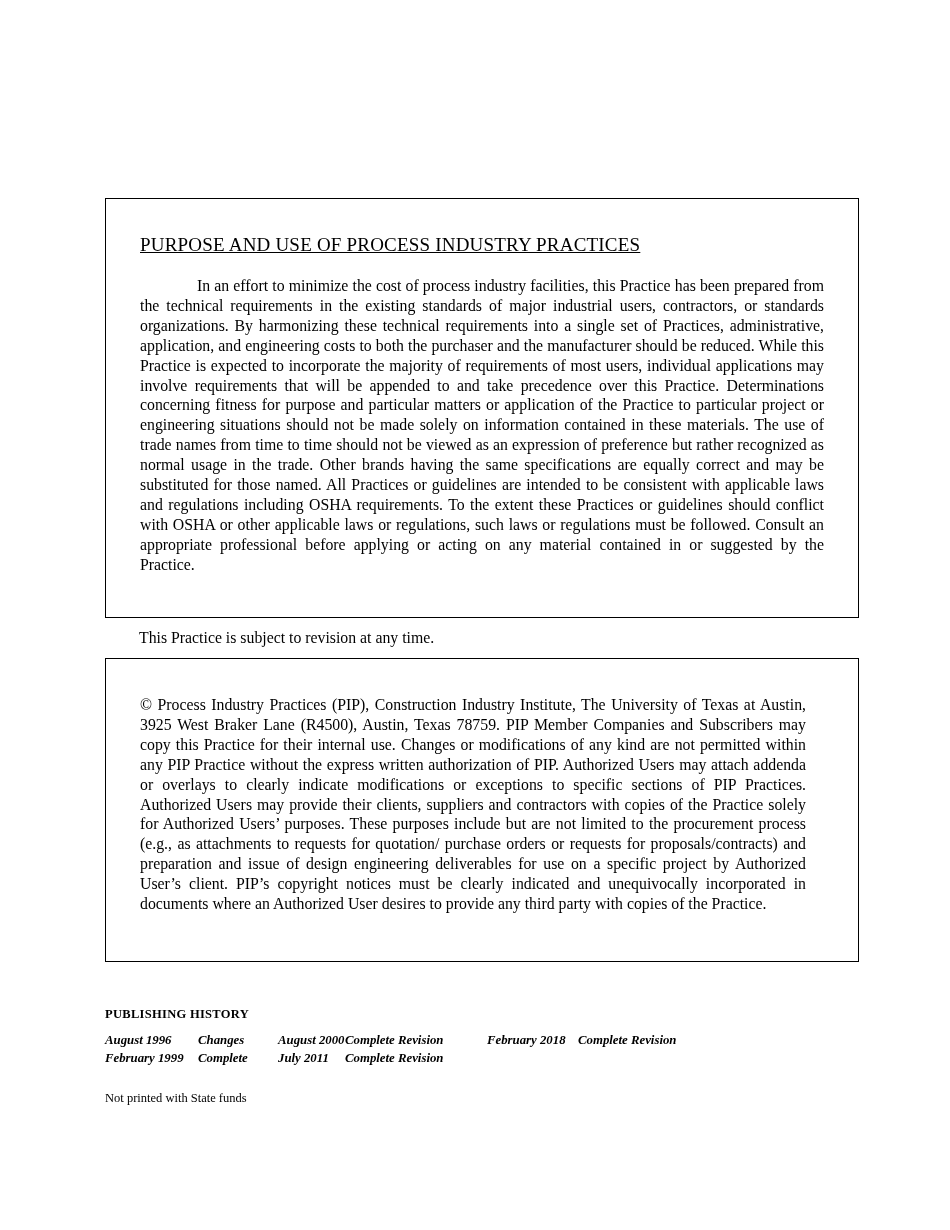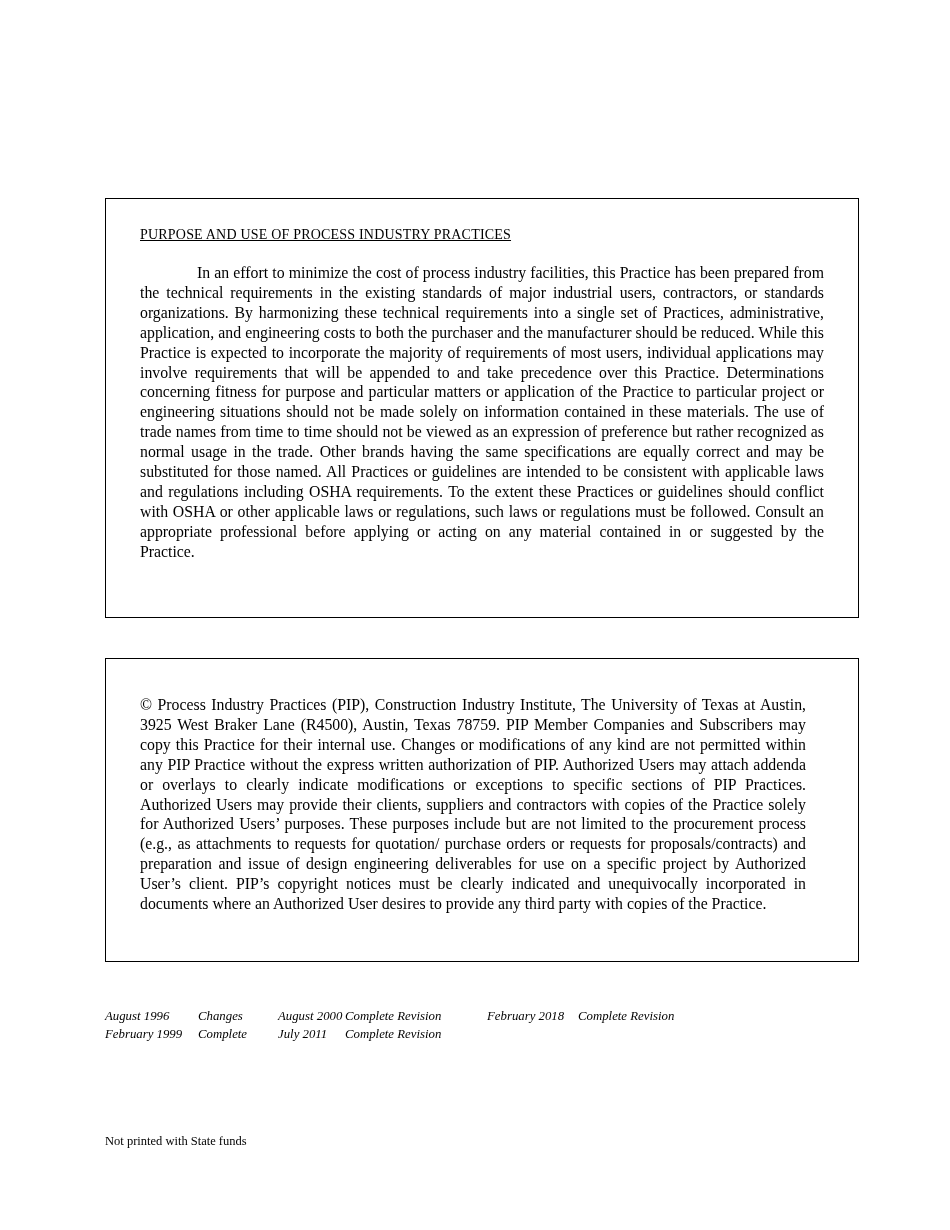--- a/index.html
+++ b/index.html
@@ -22,25 +22,25 @@
     background: #ffffff;
   }
   #purpose-box {
     left: 105px;
     top: 198px;
     width: 754px;
     height: 420px;
     padding: 28px 34px 0 34px;
   }
   .purpose-heading {
-    font-size: 14px;
+    font-size: 19px;
     font-weight: normal;
     text-decoration: underline;
     letter-spacing: 0.2px;
-    margin: 0 0 20px 0;
+    margin: 7px 0 20px 0;
   }
   .body-par {
     font-size: 15.8px;
     line-height: 19.9px;
     text-align: justify;
     margin: 0;
   }
   .indent-first {
     text-indent: 57px;
     margin-top: 18px;
@@ -69,47 +69,50 @@
     font-weight: bold;
     letter-spacing: 0.3px;
     margin: 0 0 9px 0;
   }
   .ph-row {
     display: grid;
     grid-template-columns: 93px 80px 67px 142px 91px auto;
     font-size: 12.8px;
     font-style: italic;
     line-height: 18px;
+    font-weight: bold;
   }
   .ph-cell {
     white-space: nowrap;
   }
   #footer-note {
     position: absolute;
     left: 105px;
-    top: 1134px;
+    top: 1091px;
     font-size: 12.5px;
   }
 </style>
 </head>
 <body>
 
 <div class="page">
 
   <div class="bordered-box" id="purpose-box">
     <div class="purpose-heading">PURPOSE AND USE OF PROCESS INDUSTRY PRACTICES</div>
     <p class="body-par indent-first">In an effort to minimize the cost of process industry facilities, this Practice has been prepared from the technical requirements in the existing standards of major industrial users, contractors, or standards organizations. By harmonizing these technical requirements into a single set of Practices, administrative, application, and engineering costs to both the purchaser and the manufacturer should be reduced. While this Practice is expected to incorporate the majority of requirements of most users, individual applications may involve requirements that will be appended to and take precedence over this Practice. Determinations concerning fitness for purpose and particular matters or application of the Practice to particular project or engineering situations should not be made solely on information contained in these materials. The use of trade names from time to time should not be viewed as an expression of preference but rather recognized as normal usage in the trade. Other brands having the same specifications are equally correct and may be substituted for those named. All Practices or guidelines are intended to be consistent with applicable laws and regulations including OSHA requirements. To the extent these Practices or guidelines should conflict with OSHA or other applicable laws or regulations, such laws or regulations must be followed. Consult an appropriate professional before applying or acting on any material contained in or suggested by the Practice.</p>
   </div>
 
+  <div id="revision-note">This Practice is subject to revision at any time.</div>
 
   <div class="bordered-box" id="copyright-box">
     <p class="body-par">© Process Industry Practices (PIP), Construction Industry Institute, The University of Texas at Austin, 3925 West Braker Lane (R4500), Austin, Texas 78759. PIP Member Companies and Subscribers may copy this Practice for their internal use. Changes or modifications of any kind are not permitted within any PIP Practice without the express written authorization of PIP. Authorized Users may attach addenda or overlays to clearly indicate modifications or exceptions to specific sections of PIP Practices. Authorized Users may provide their clients, suppliers and contractors with copies of the Practice solely for Authorized Users’ purposes.  These purposes include but are not limited to the procurement process (e.g., as attachments to requests for quotation/ purchase orders or requests for proposals/contracts) and preparation and issue of design engineering deliverables for use on a specific project by Authorized User’s client. PIP’s copyright notices must be clearly indicated and unequivocally incorporated in documents where an Authorized User desires to provide any third party with copies of the Practice.</p>
   </div>
 
   <div id="publishing-history">
+    <div class="ph-title">PUBLISHING HISTORY</div>
 
     <div class="ph-row">
       <span class="ph-cell">August 1996</span>
       <span class="ph-cell">Changes</span>
       <span class="ph-cell">August 2000</span>
       <span class="ph-cell">Complete Revision</span>
       <span class="ph-cell">February 2018</span>
       <span class="ph-cell">Complete Revision</span>
     </div>
 

